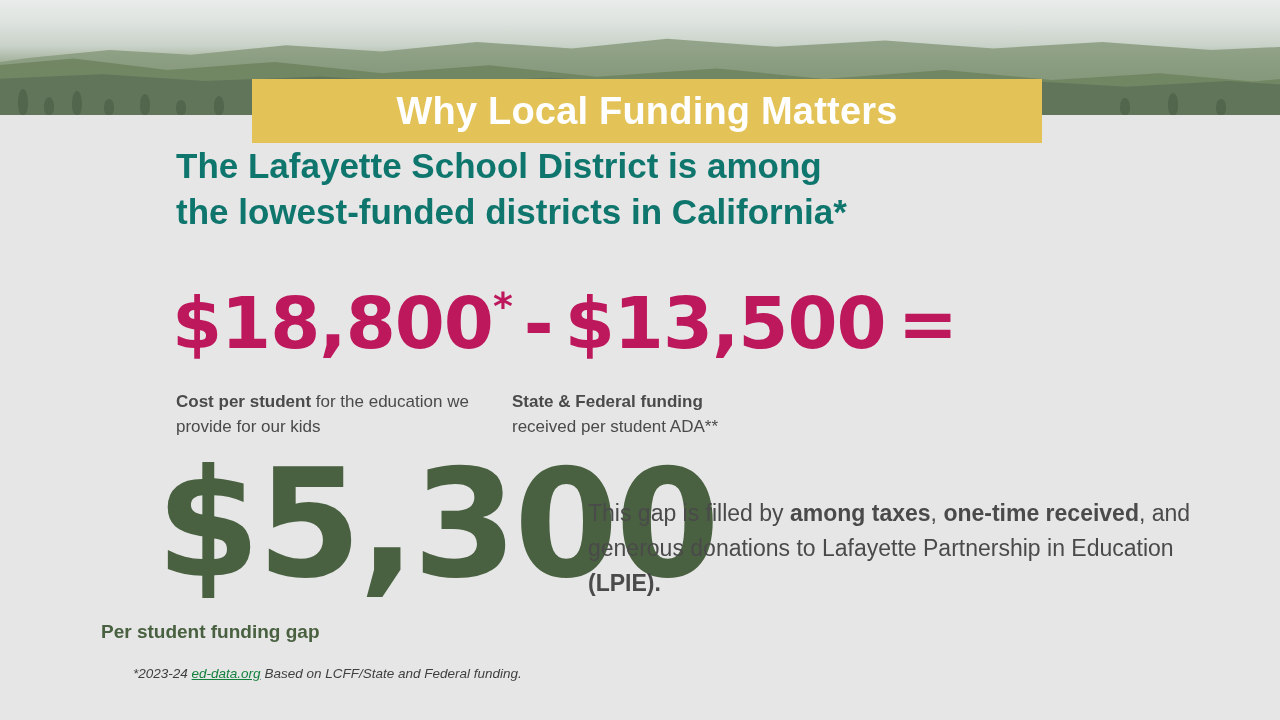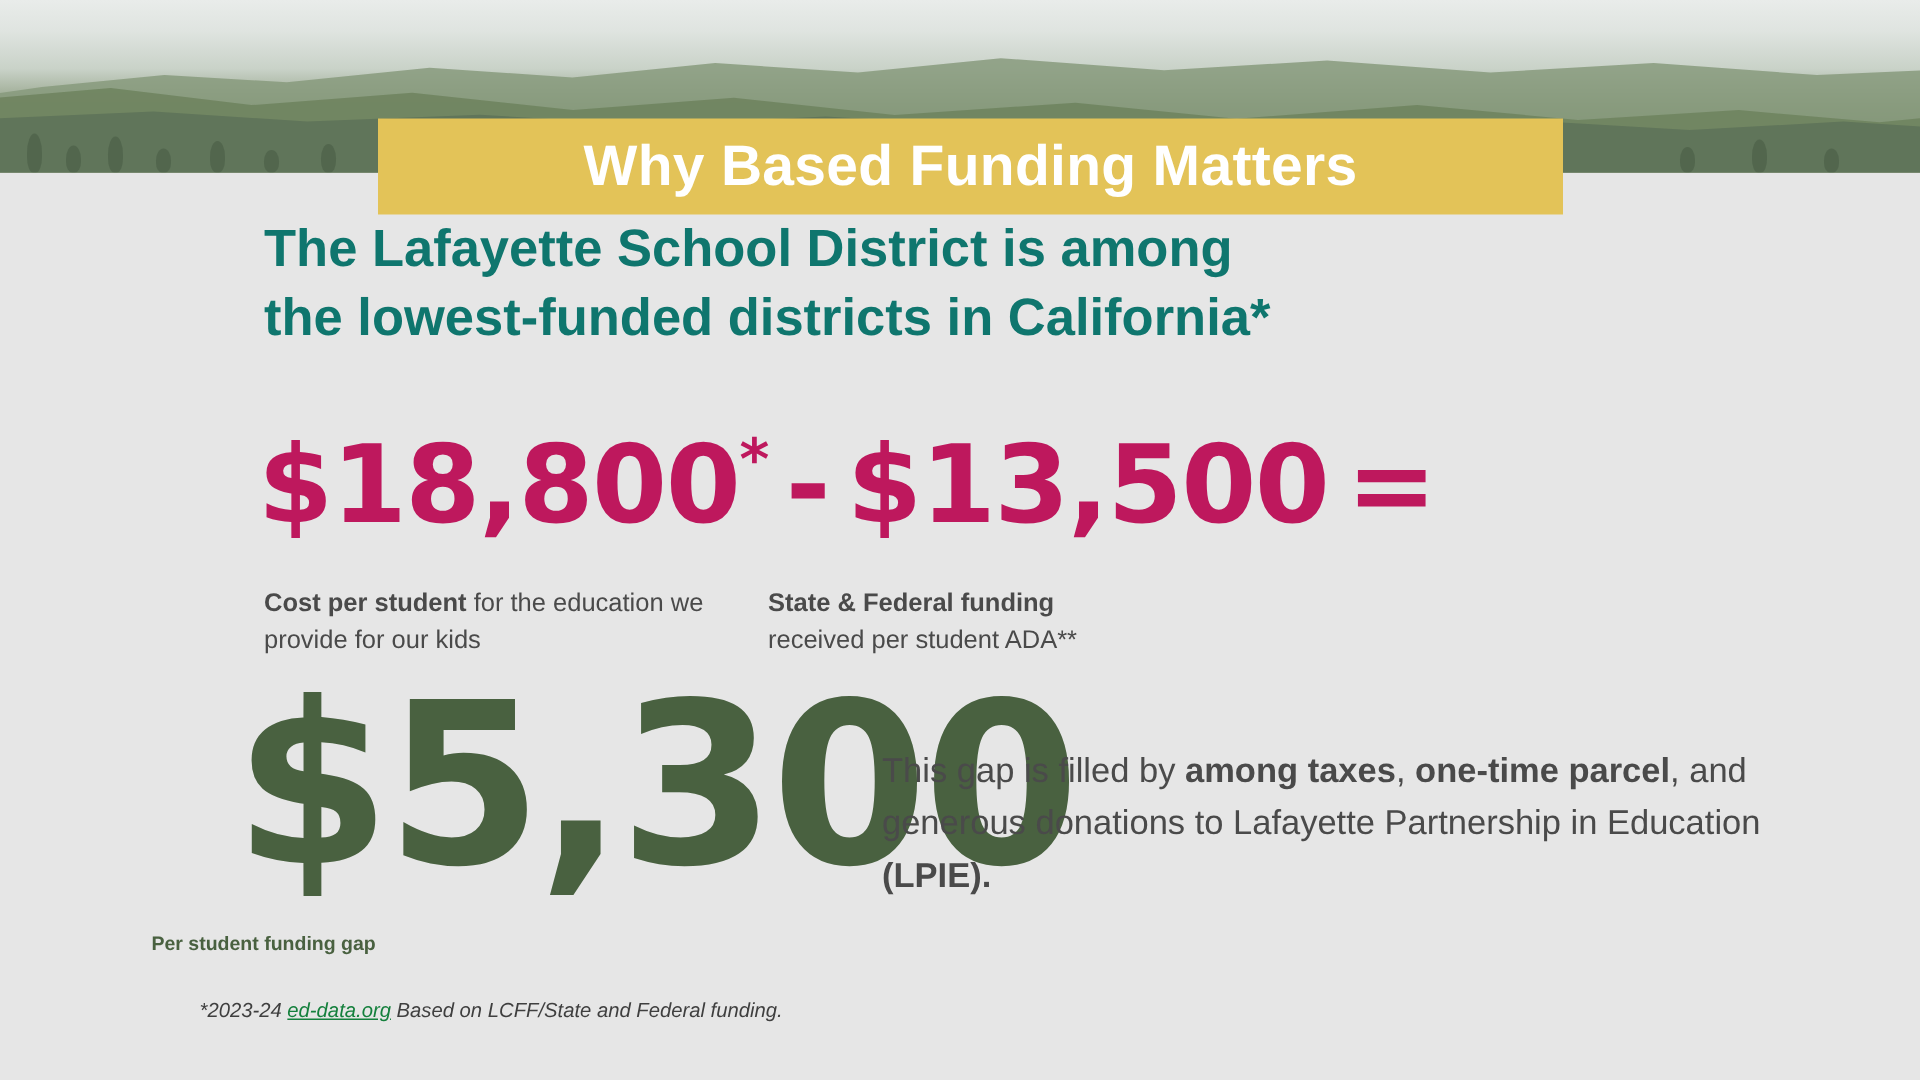--- a/index.html
+++ b/index.html
@@ -126,21 +126,21 @@
     font-size: 150px;
     font-weight: bold;
     letter-spacing: -3px;
     line-height: 1;
     margin-left: 48px;
   }
   #gap-label {
     position: absolute;
     left: 101px; top: 621px;
     color: #496140;
-    font-size: 13px;
+    font-size: 19px;
     font-weight: bold;
   }
 
   
   #gap-paragraph {
     position: absolute;
     left: 588px; top: 496px;
     width: 615px;
     color: #4a4a4a;
     font-size: 23px;
@@ -176,21 +176,21 @@
   <div class="tree" style="left:104px; height:16px;"></div>
   <div class="tree" style="left:140px; height:21px;"></div>
   <div class="tree" style="left:176px; height:15px;"></div>
   <div class="tree" style="left:214px; height:19px;"></div>
   <div class="tree" style="left:1120px; height:17px;"></div>
   <div class="tree" style="left:1168px; height:22px;"></div>
   <div class="tree" style="left:1216px; height:16px;"></div>
 </div>
 
 <div id="title-bar">
-  <span class="title-text">Why Based Funding Matters</span>
+  <span class="title-text">Why Local Funding Matters</span>
 </div>
 
 <div id="headline">
   <div>The Lafayette School District is among</div>
   <div>the lowest-funded districts in California*</div>
 </div>
 
 <div id="equation">
   <span>$18,800</span>
   <span class="sup">*</span>
@@ -205,20 +205,20 @@
 
 <div class="caption" id="caption-state">
   <b>State &amp; Federal funding</b><br>
   <span>received per student ADA**</span>
 </div>
 
 <div id="gap-number">$5,300</div>
 <div id="gap-label">Per student funding gap</div>
 
 <div id="gap-paragraph">
-  <span>This gap is filled by </span><b>among taxes</b><span>, </span><b>one-time parcel</b><span>, and generous donations to Lafayette Partnership in Education </span><b>(LPIE).</b>
+  <span>This gap is filled by </span><b>among taxes</b><span>, </span><b>one-time received</b><span>, and generous donations to Lafayette Partnership in Education </span><b>(LPIE).</b>
 </div>
 
 <div id="footnotes">
   <div>
     <span>*2023-24 </span><span class="link">ed-data.org</span><span> Based on LCFF/State and Federal funding.</span>
   </div>
 </div>
 
 </body></html>

